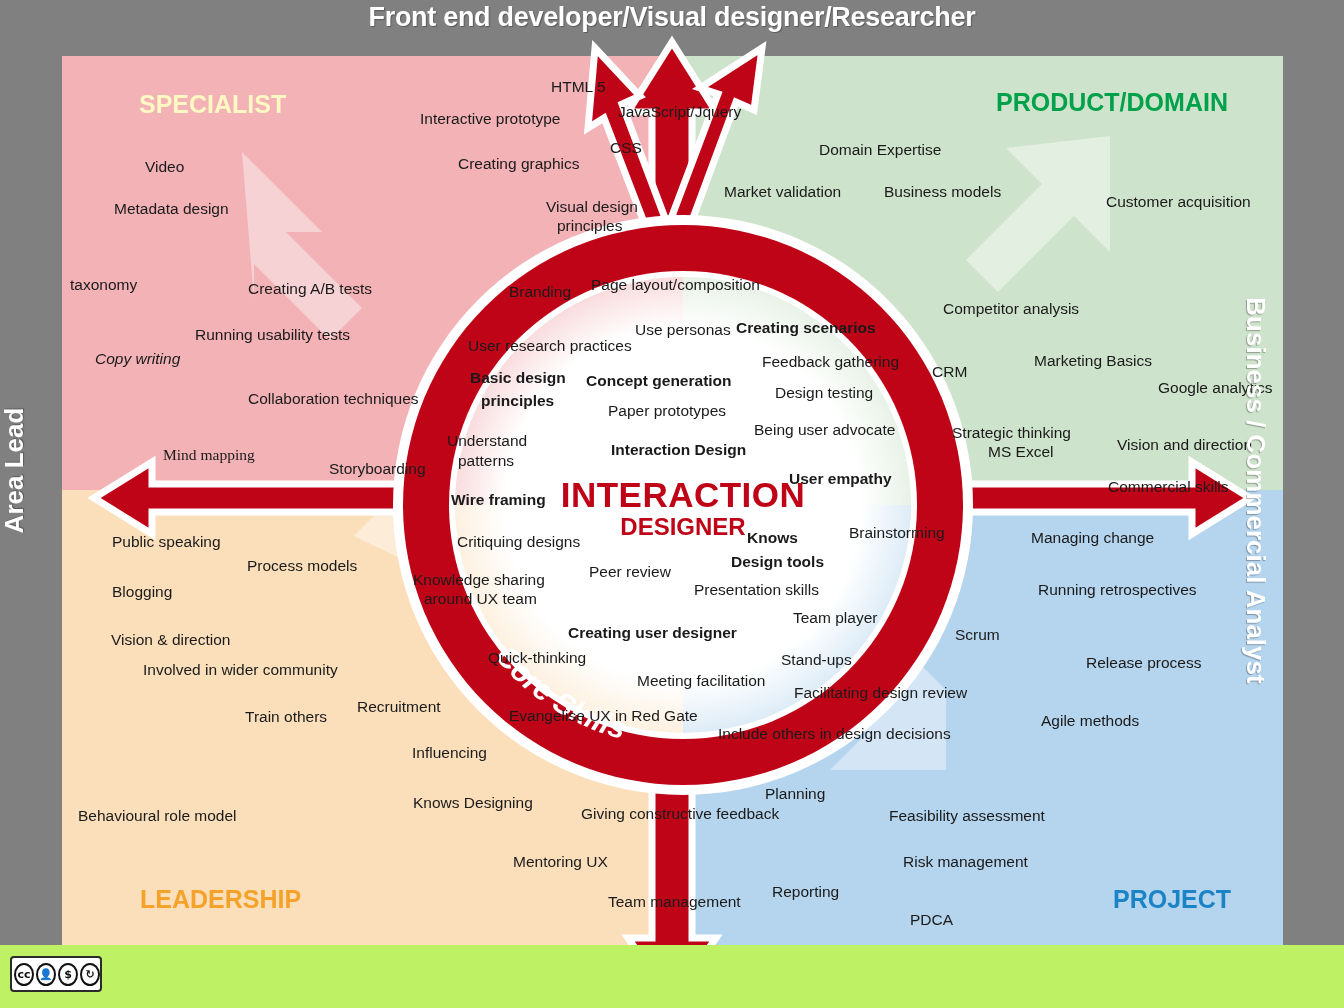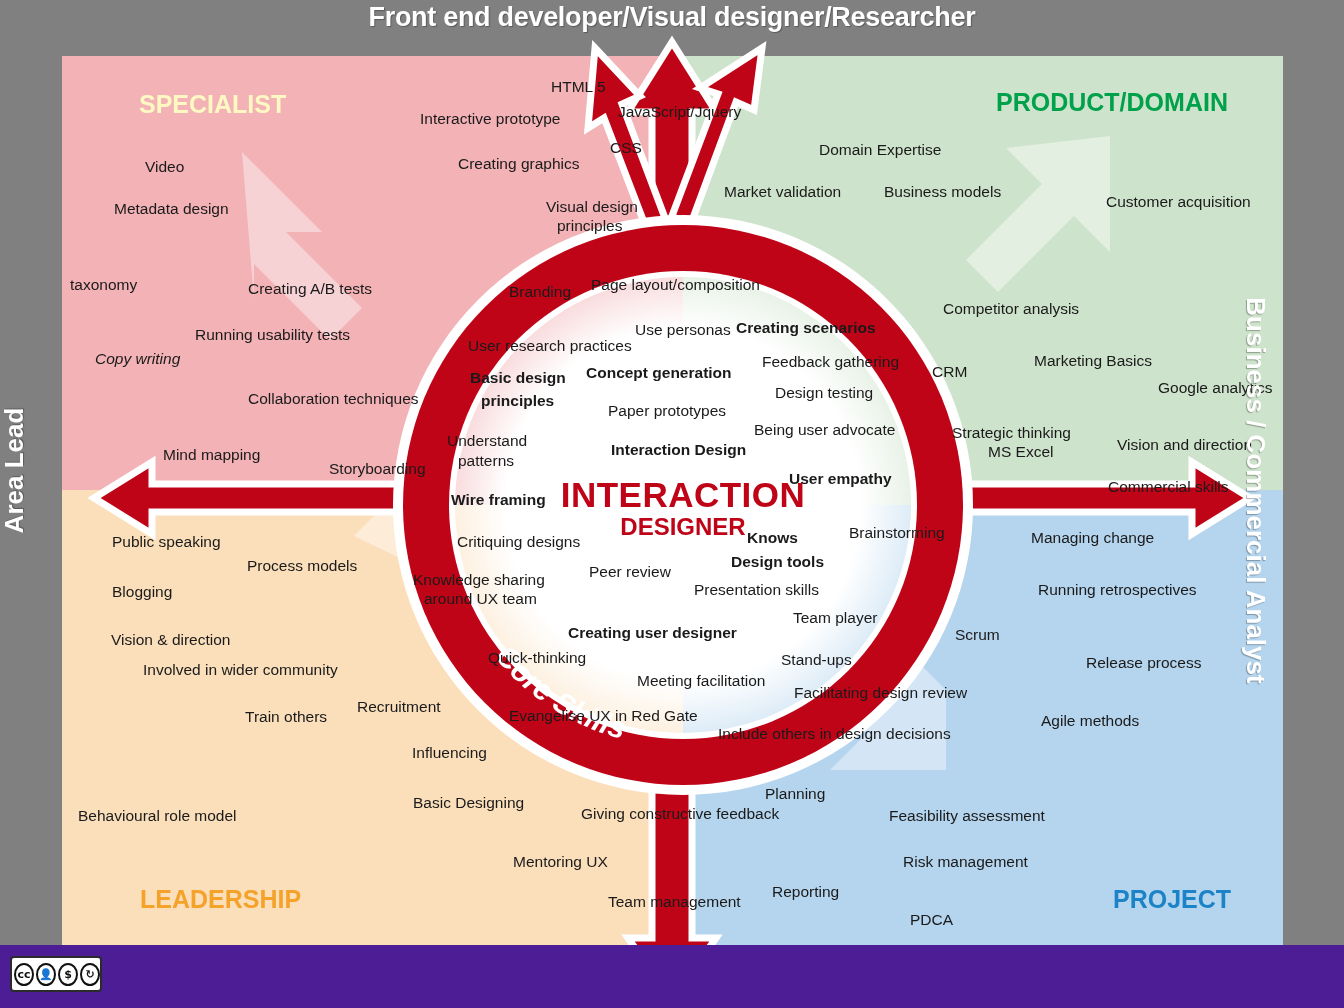--- a/index.html
+++ b/index.html
@@ -93,21 +93,21 @@
 
   
   #center-title{
     position:absolute;left:503px;top:477px;width:360px;text-align:center;
     color:#C00418;font-weight:bold;pointer-events:none;
   }
   #center-title .l1{font-size:35px;letter-spacing:.5px;display:block;line-height:1.0;}
   #center-title .l2{font-size:24px;display:block;line-height:1.25;}
 
   
-  #footer{position:absolute;left:0;top:945px;width:1344px;height:63px;background:#4c1d95;}
+  #footer{position:absolute;left:0;top:945px;width:1344px;height:63px;background:#bef264;}
   #cc-badge{
     position:absolute;left:10px;top:11px;width:88px;height:32px;
     background:#ffffff;border:2px solid #2b2b2b;border-radius:4px;
     display:flex;align-items:center;
   }
   .cc-glyph{
     width:19px;height:19px;border-radius:50%;border:2px solid #111;
     margin-left:2px;display:flex;align-items:center;justify-content:center;
     font-size:11px;font-weight:bold;color:#111;font-family:"DejaVu Sans", sans-serif;
   }
@@ -182,21 +182,21 @@
   <div class="quad-title" id="t-project">PROJECT</div>
 
   <div id="words-specialist">
       <div class="w" style="left: 145px; top: 158px;">Video</div>
       <div class="w" style="left: 86px; top: 200px; margin-left: 28px;">Metadata design</div>
       <div class="w" style="left: 70px; top: 276px;">taxonomy</div>
       <div class="w" style="left: 248px; top: 280px;">Creating A/B tests</div>
       <div class="w" style="left: 195px; top: 326px;">Running usability tests</div>
       <div class="w" style="left: 95px; top: 350px; font-style: italic;">Copy writing</div>
       <div class="w" style="left: 248px; top: 390px; text-align: right;">Collaboration techniques</div>
-      <div class="w" style="left: 163px; top: 446px;">Mind mapping</div>
+      <div class="w" style="left: 163px; top: 446px; font-family: Liberation Serif, serif;">Mind mapping</div>
       <div class="w" style="left: 329px; top: 460px;">Storyboarding</div>
       <div class="w" style="left: 420px; top: 110px;">Interactive prototype</div>
       <div class="w" style="left: 458px; top: 155px;">Creating graphics</div>
       <div class="w" style="left: 551px; top: 78px;">HTML 5</div>
       <div class="w" style="left: 610px; top: 139px;">CSS</div>
       <div class="w" style="left: 618px; top: 103px;">JavaScript/Jquery</div>
       <div class="w" style="left: 546px; top: 198px;">Visual design</div>
       <div class="w" style="left: 557px; top: 217px;">principles</div>
     </div>
   <div id="words-product">
@@ -216,21 +216,21 @@
   <div id="words-leadership">
       <div class="w" style="left: 112px; top: 533px;">Public speaking</div>
       <div class="w" style="left: 247px; top: 557px;">Process models</div>
       <div class="w" style="left: 112px; top: 583px;">Blogging</div>
       <div class="w" style="left: 111px; top: 631px;">Vision &amp; direction</div>
       <div class="w" style="left: 143px; top: 661px;">Involved in wider community</div>
       <div class="w" style="left: 245px; top: 708px;">Train others</div>
       <div class="w" style="left: 357px; top: 698px;">Recruitment</div>
       <div class="w" style="left: 412px; top: 744px;">Influencing</div>
       <div class="w" style="left: 78px; top: 807px;">Behavioural role model</div>
-      <div class="w" style="left: 413px; top: 794px;">Basic Designing</div>
+      <div class="w" style="left: 413px; top: 794px;">Knows Designing</div>
       <div class="w" style="left: 513px; top: 853px;">Mentoring UX</div>
       <div class="w" style="left: 608px; top: 893px;">Team management</div>
       <div class="w" style="left: 581px; top: 805px;">Giving constructive feedback</div>
     </div>
   <div id="words-project">
       <div class="w" style="left: 1031px; top: 529px;">Managing change</div>
       <div class="w" style="left: 1038px; top: 581px;">Running retrospectives</div>
       <div class="w" style="left: 955px; top: 626px;">Scrum</div>
       <div class="w" style="left: 1086px; top: 654px;">Release process</div>
       <div class="w" style="left: 1041px; top: 712px;">Agile methods</div>
@@ -244,21 +244,21 @@
     </div>
   <div id="words-center">
       <div class="w" style="left: 509px; top: 283px;">Branding</div>
       <div class="w" style="left: 591px; top: 276px;">Page layout/composition</div>
       <div class="w" style="left: 635px; top: 321px;">Use personas</div>
       <div class="w b" style="left: 736px; top: 319px;">Creating scenarios</div>
       <div class="w" style="left: 468px; top: 337px;">User research practices</div>
       <div class="w" style="left: 762px; top: 353px;">Feedback gathering</div>
       <div class="w b" style="left: 470px; top: 369px;">Basic design</div>
       <div class="w b" style="left: 481px; top: 392px;">principles</div>
-      <div class="w b" style="left: 586px; top: 364px;">Concept generation</div>
+      <div class="w b" style="left: 586px; top: 372px;">Concept generation</div>
       <div class="w" style="left: 775px; top: 384px;">Design testing</div>
       <div class="w" style="left: 608px; top: 402px;">Paper prototypes</div>
       <div class="w" style="left: 754px; top: 421px;">Being user advocate</div>
       <div class="w" style="left: 447px; top: 432px;">Understand</div>
       <div class="w" style="left: 458px; top: 452px;">patterns</div>
       <div class="w b" style="left: 611px; top: 441px;">Interaction Design</div>
       <div class="w b" style="left: 789px; top: 470px;">User empathy</div>
       <div class="w b" style="left: 451px; top: 491px;">Wire framing</div>
       <div class="w" style="left: 457px; top: 533px;">Critiquing designs</div>
       <div class="w b" style="left: 747px; top: 529px;">Knows</div>

